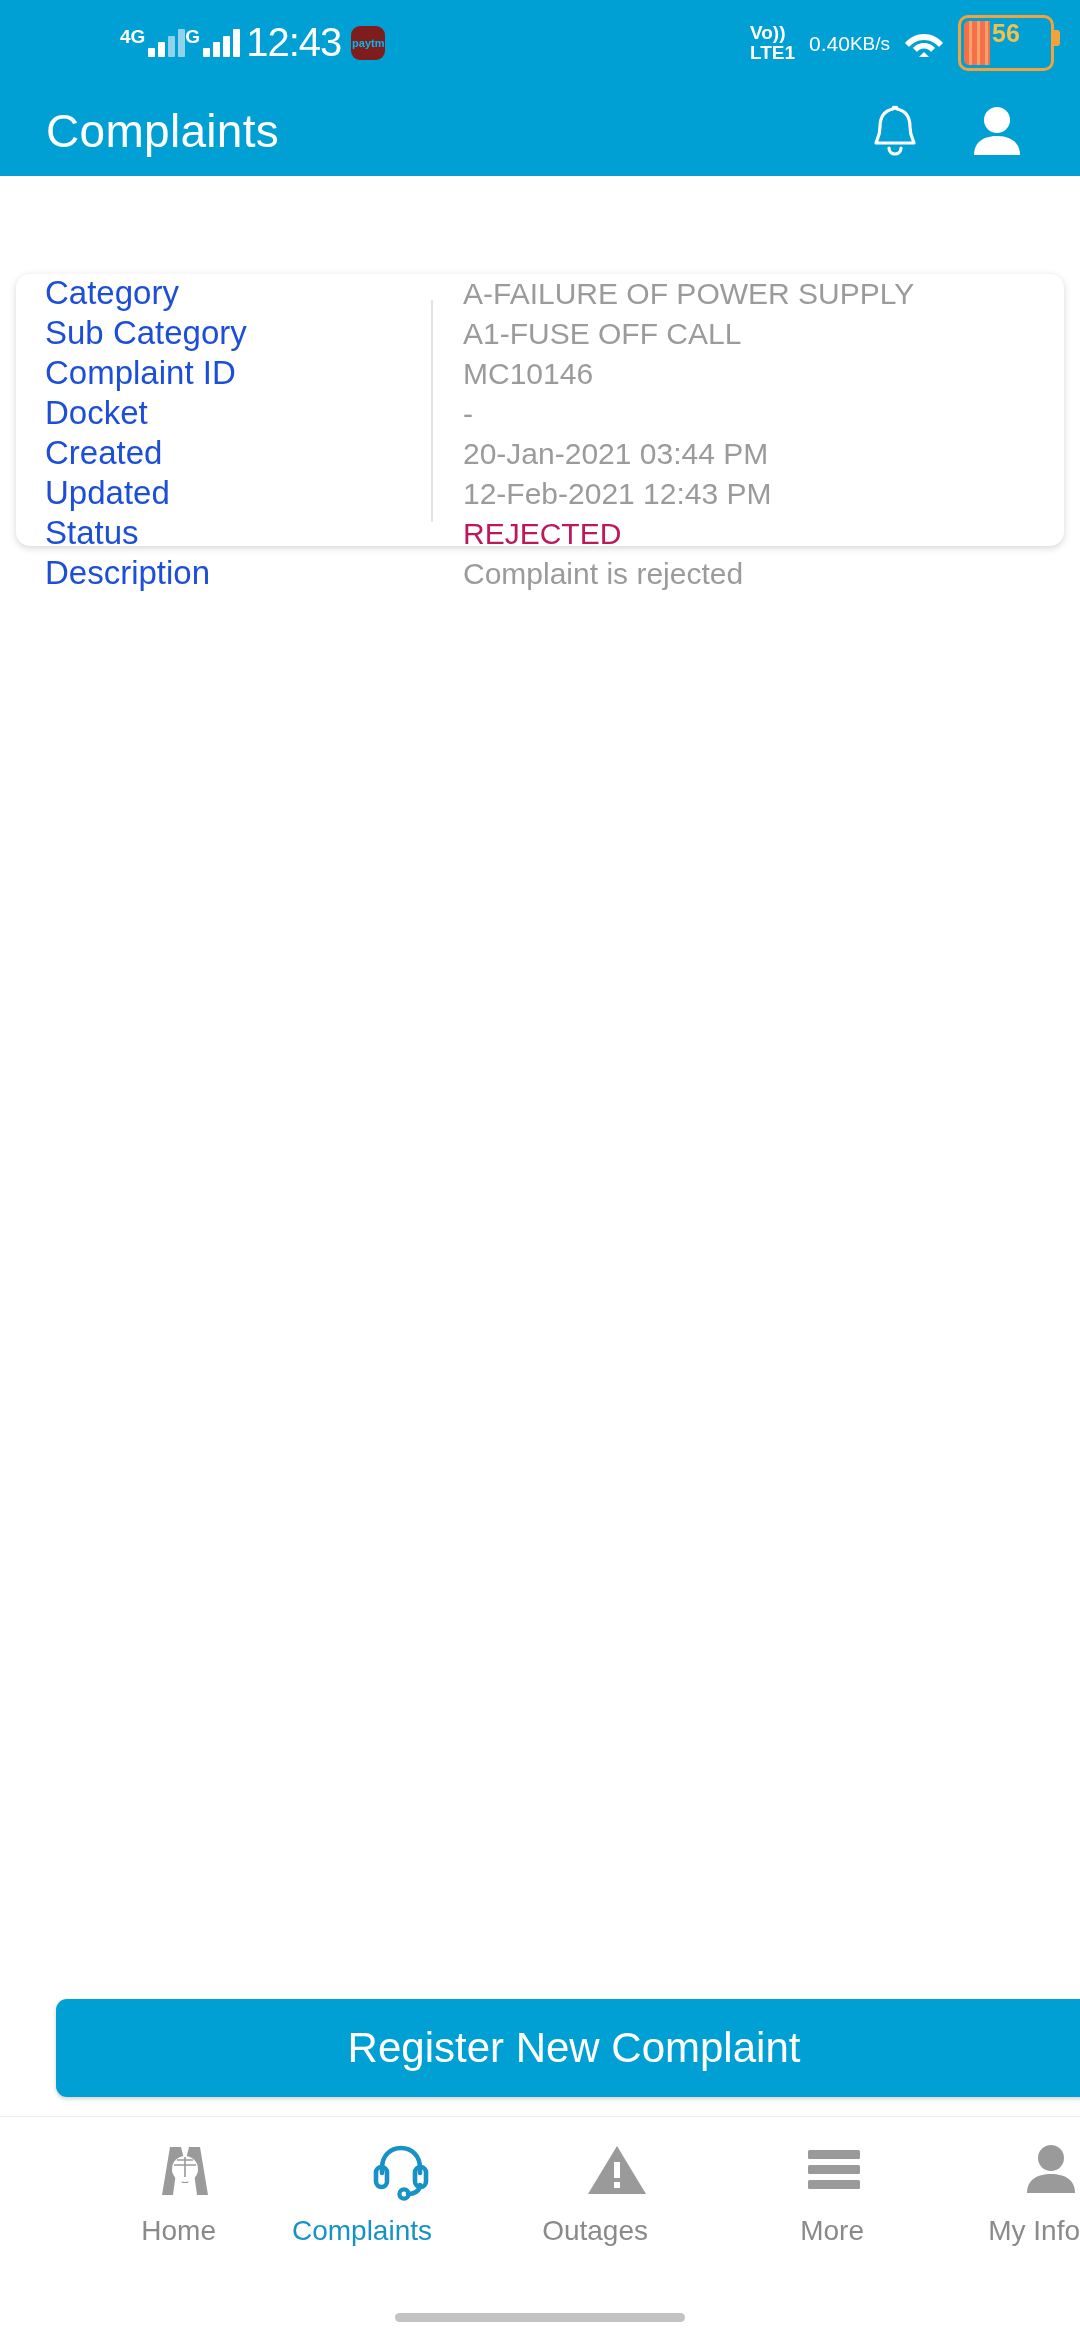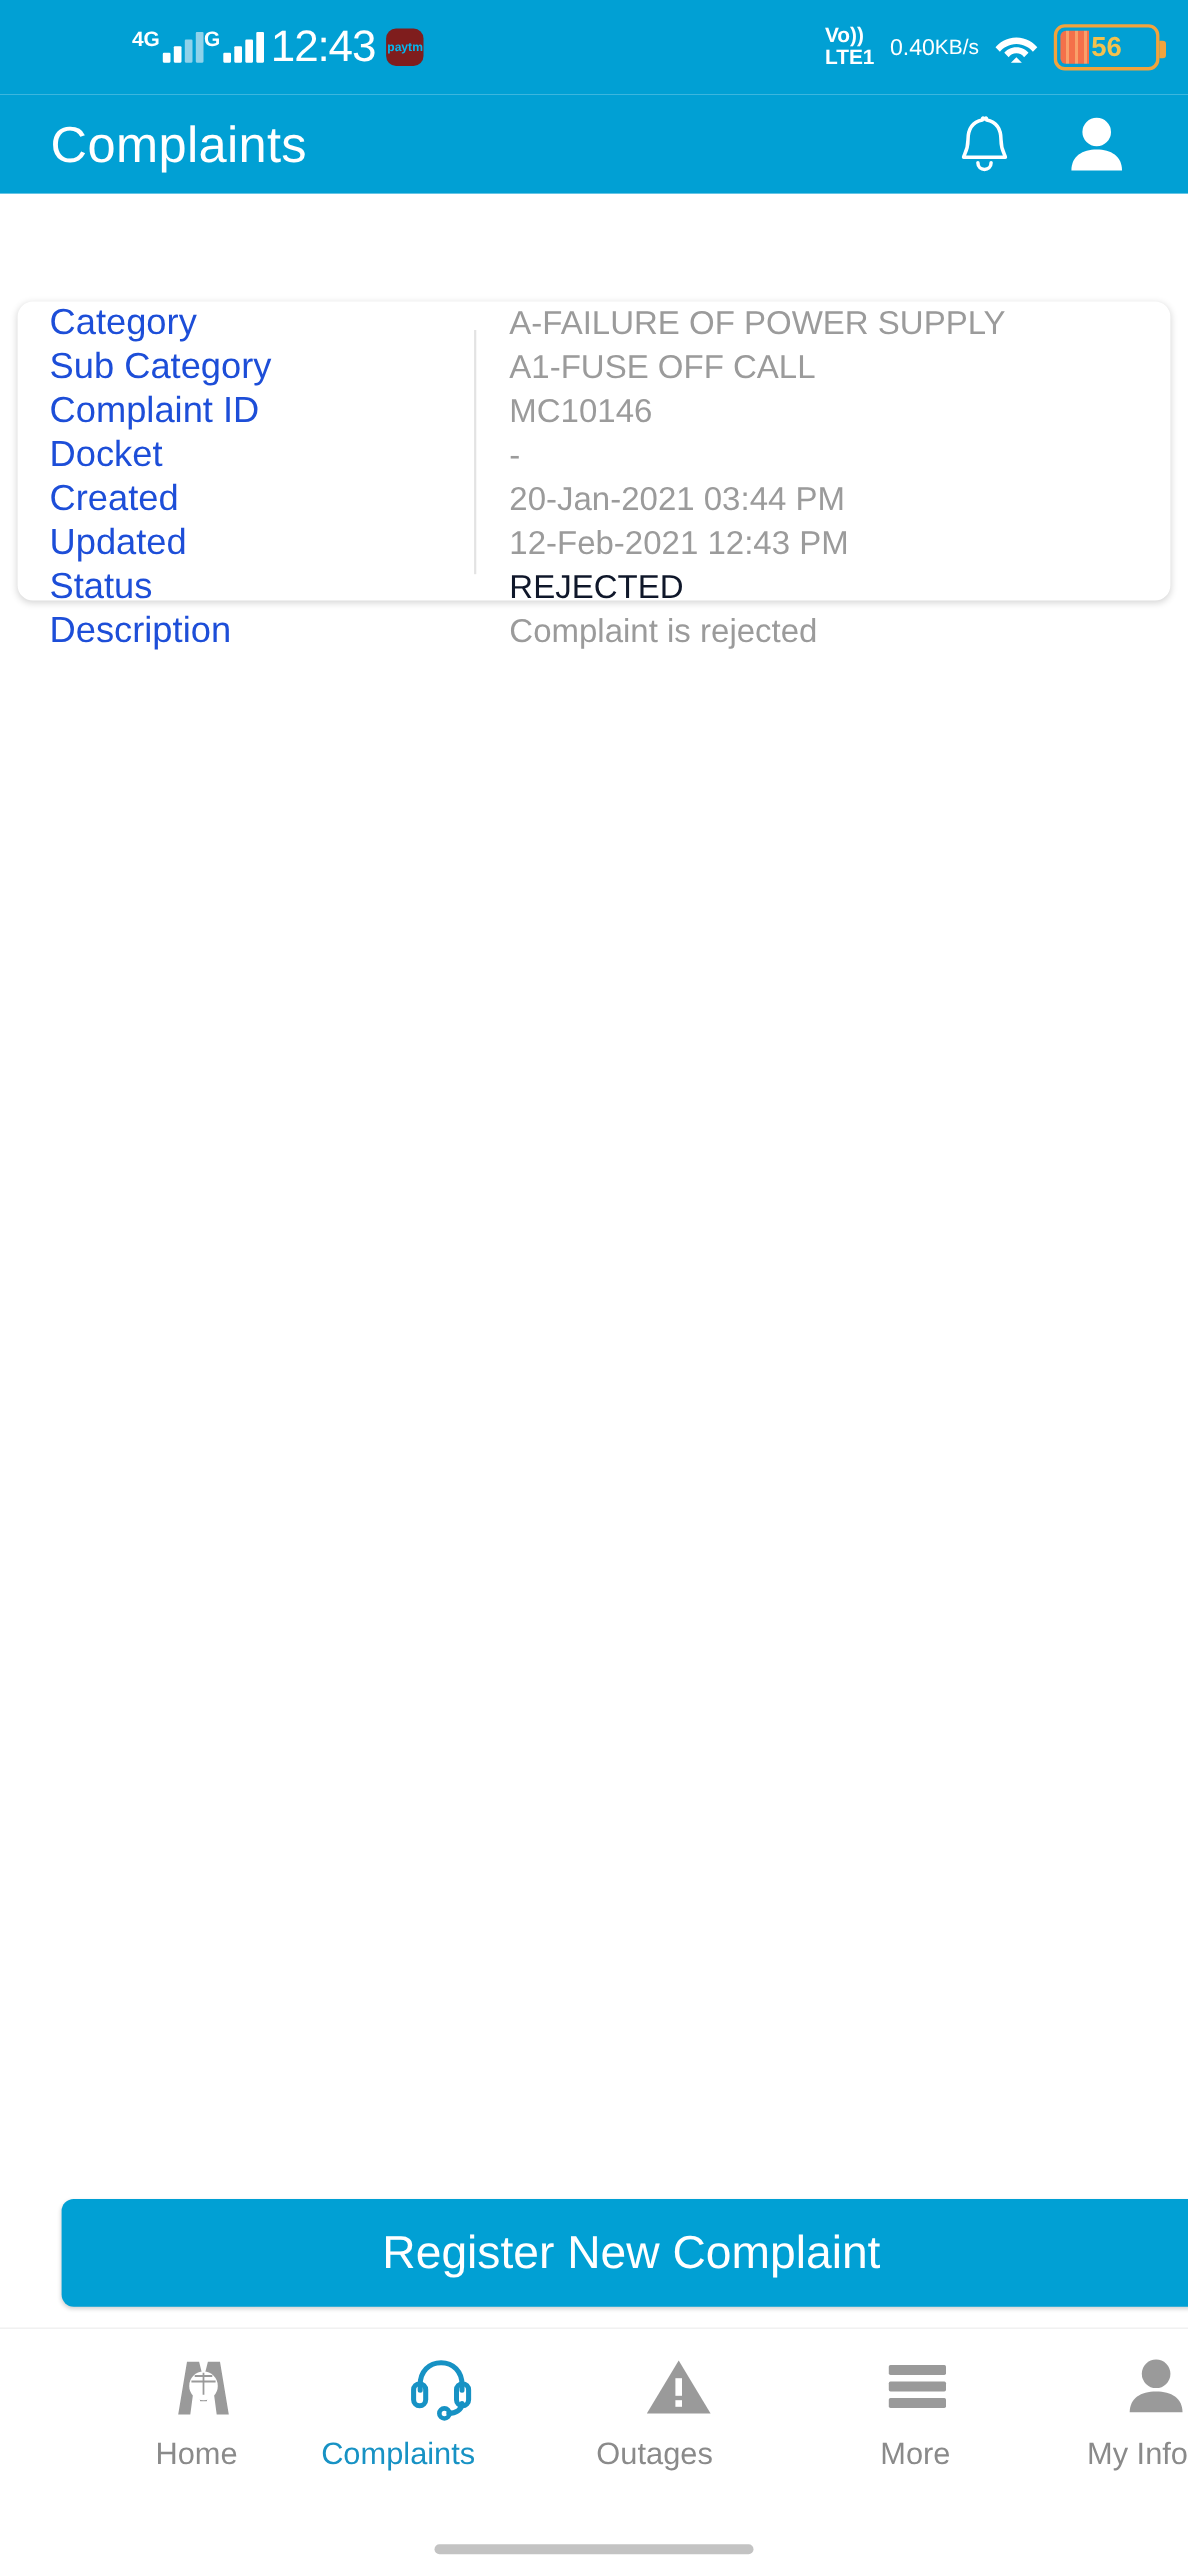--- a/index.html
+++ b/index.html
@@ -31,23 +31,23 @@
     display:flex; align-items:center; justify-content:center;
     font-size:11px; font-weight:bold; color:#00B9F1; margin-bottom:4px;
   }
   .sb-right{ margin-left:auto; margin-right:26px; display:flex; align-items:center; gap:14px; }
   .volte{ display:flex; flex-direction:column; align-items:flex-start; font-size:19px; line-height:20px; font-weight:600; }
   .kbs{ display:flex; flex-direction:row; align-items:flex-start; font-size:21px; line-height:21px; font-weight:500; }
   .kbs .u{ font-size:19px; }
   .wifi{ position:relative; width:40px; height:34px; }
   .wifi svg{ position:absolute; left:0; top:2px; }
   .battery{
-    position:relative; width:96px; height:42px;
+    position:relative; width:96px; height:56px;
     border:3px solid #F2A33C; border-radius:10px;
-    display:flex; align-items:center; padding:3px;
+    display:flex; align-items:flex-start; padding:3px;
   }
   .battery::after{
     content:""; position:absolute; right:-9px; top:12px;
     width:6px; height:16px; background:#F2A33C; border-radius:0 3px 3px 0;
   }
   .batt-fill{ position:absolute; left:3px; top:3px; bottom:3px; width:26px;
     background:repeating-linear-gradient(90deg,#F4704A 0 5px,#F9A06A 5px 8px); border-radius:5px 0 0 5px; }
   .batt-num{ position:relative; width:100%; text-align:center; font-size:25px; line-height:25px; font-weight:bold; color:#F2C14E; }
 
   
@@ -63,21 +63,21 @@
   .card{
     position:absolute; top:274px; left:16px; width:1048px; height:272px;
     background:#fff; border-radius:14px;
     box-shadow:0 2px 7px rgba(0,0,0,0.17);
   }
   .divider{ position:absolute; left:415px; top:26px; width:2px; height:222px; background:#e3e3e3; }
   .rows{ position:absolute; left:0; top:0; width:100%; }
   .row{ display:flex; align-items:baseline; height:40px; }
   .row .lbl{ width:415px; padding-left:29px; color:#1d4ed8; font-size:33px; font-weight:400; }
   .row .val{ padding-left:32px; color:#9b9b9b; font-size:30px; font-weight:400; }
-  .row .val.status{ color:#0f172a; }
+  .row .val.status{ color:#be185d; }
 
   
   .cta{
     position:absolute; left:22px; top:1999px; width:1036px; height:98px;
     background:#01A0D4; border:none; border-radius:11px;
     color:#fff; font-size:42px; font-family:"Liberation Sans", sans-serif;
     display:flex; align-items:center; justify-content:center;
     box-shadow:0 2px 4px rgba(0,0,0,0.18);
     margin-left:34px;
   }

